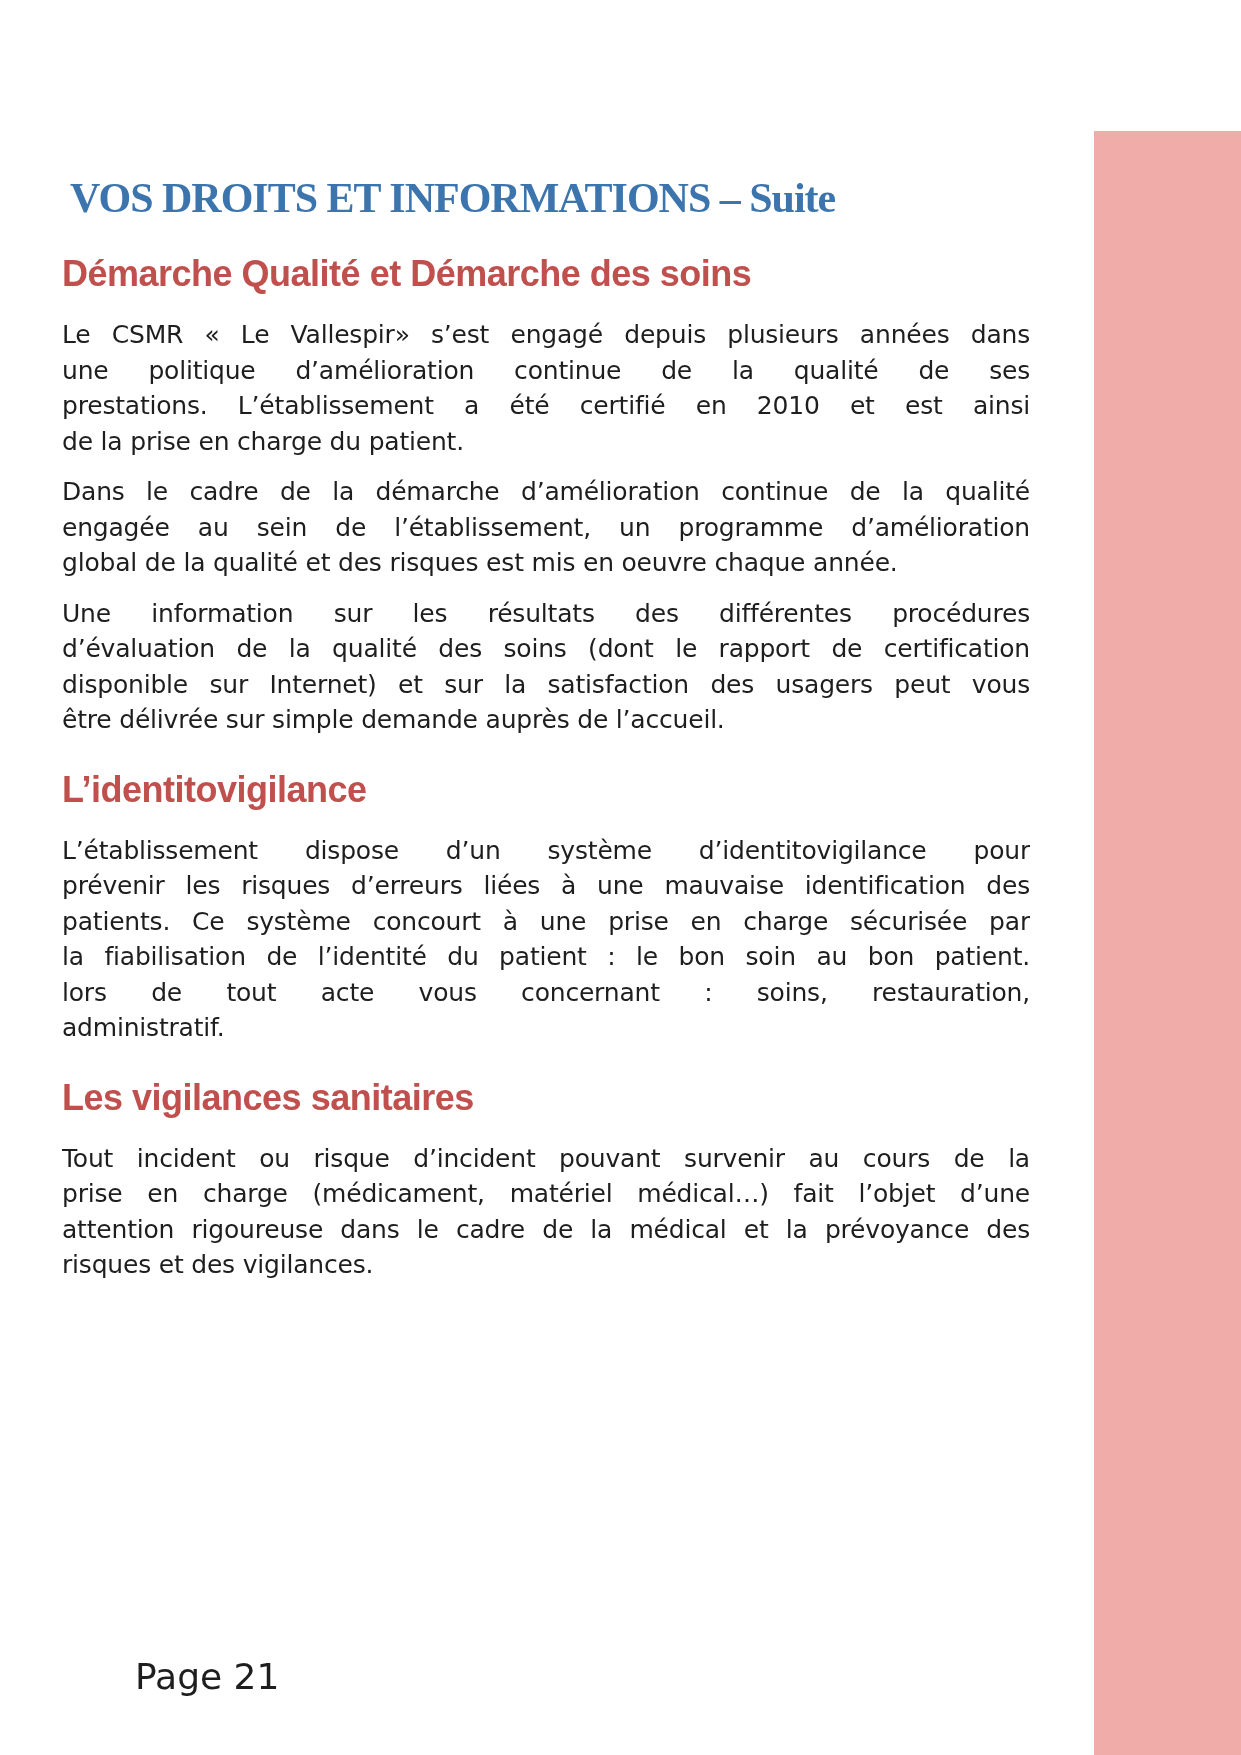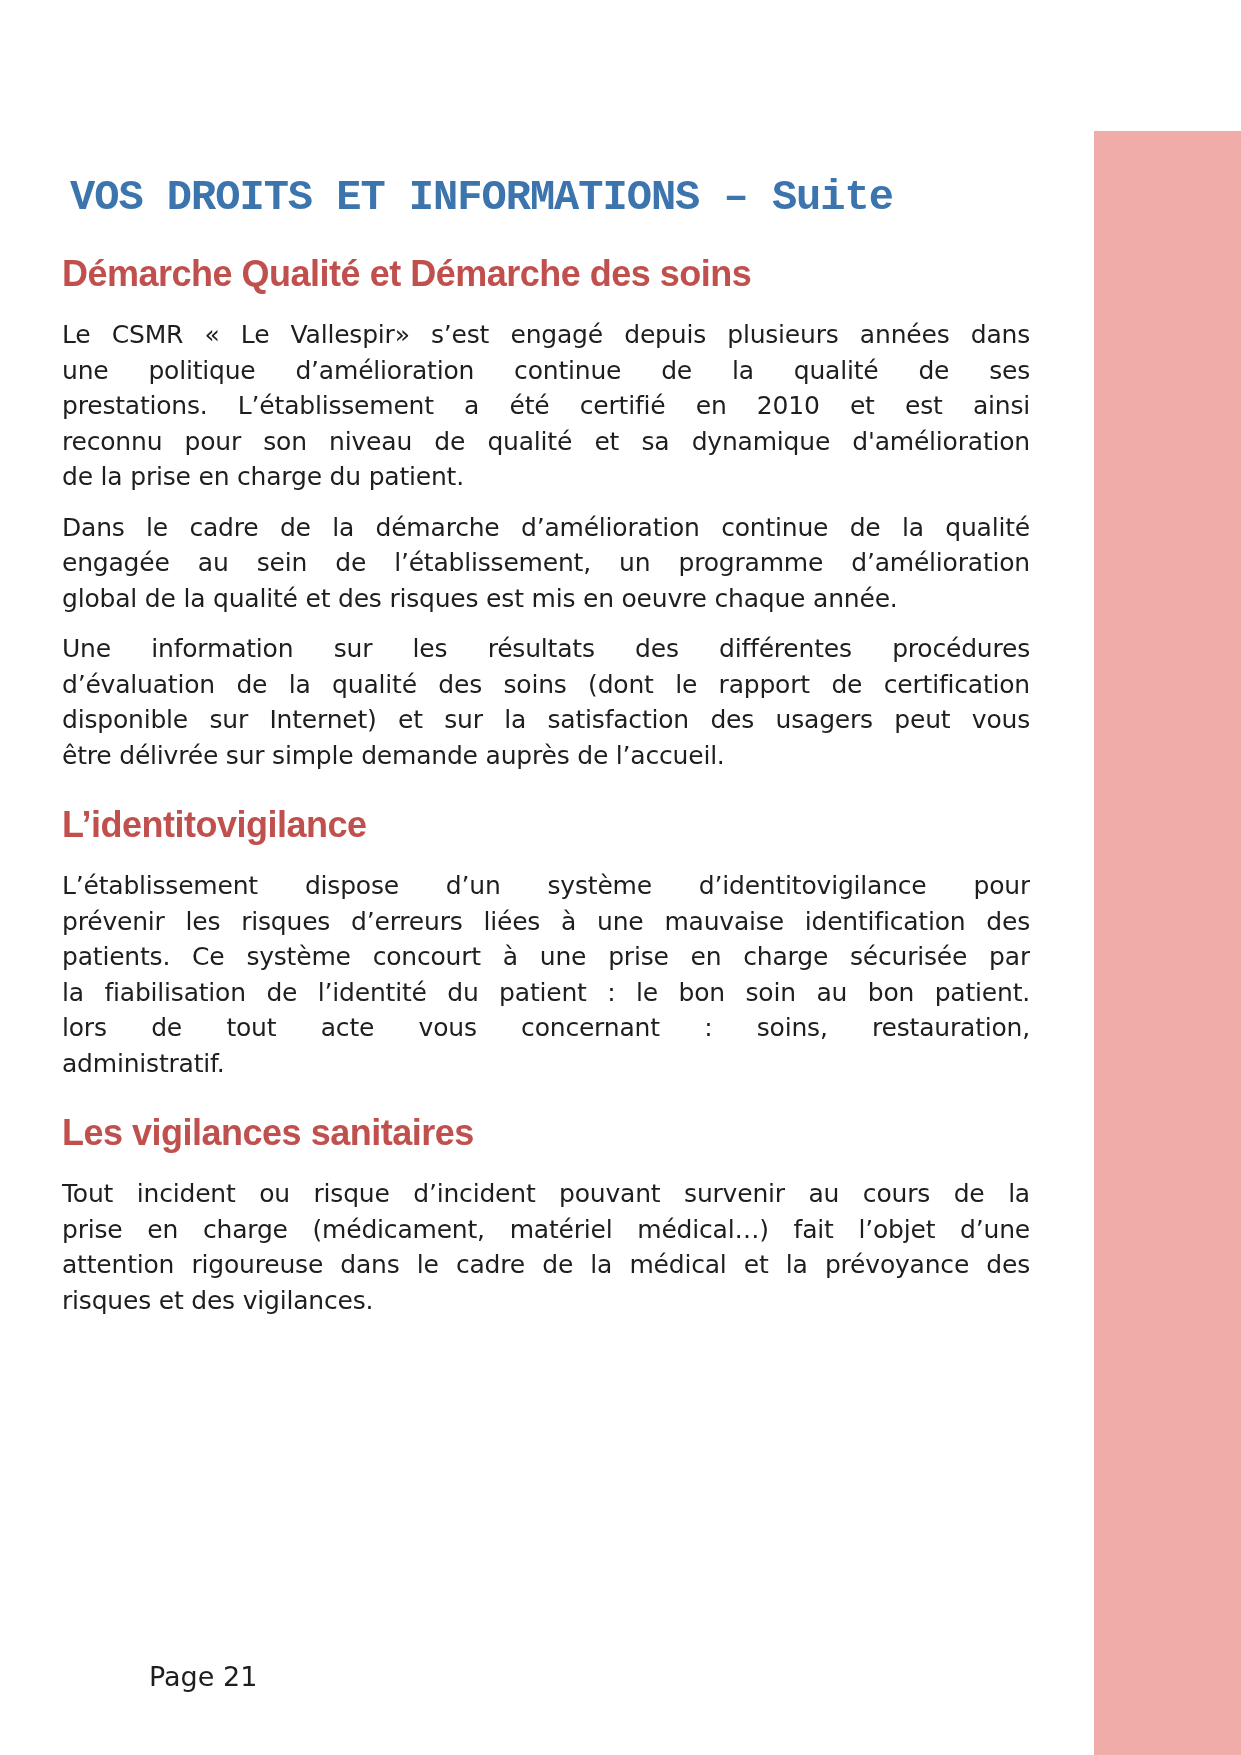--- a/index.html
+++ b/index.html
@@ -25,21 +25,21 @@
     left:1094px;top:131px;right:0;bottom:0;
     background:var(--bar-color);
   }
   .content{
     position:absolute;
     left:62px;top:0;
     width:968px;
   }
   .doc-title{
     margin:174px 0 0 8px;
-    font-family:Liberation Mono, monospace;
+    font-family:Liberation Serif, serif;
     font-weight:bold;
     font-size:42px;
     line-height:48px;
     letter-spacing:-1px;
     color:var(--title-color);
     white-space:nowrap;
   }
   .section-heading{
     margin:31px 0 0 0;
     font-family:"Liberation Sans", sans-serif;
@@ -61,41 +61,40 @@
     text-align:justify;
     text-align-last:justify;
     height:35.5px;
     overflow:hidden;
   }
   .jline--last{
     text-align-last:left;
   }
   .page-number{
     position:absolute;
-    left:149px;top:1660px;
-    font-size:27px;
+    left:135px;top:1660px;
+    font-size:36px;
     line-height:34px;
   }
 </style>
 </head>
 <body>
 
 <div class="page">
   <div class="accent-bar"></div>
 
   <div class="content">
     <h1 class="doc-title">VOS DROITS ET INFORMATIONS – Suite</h1>
 
     <section>
       <h2 class="section-heading">Démarche Qualité et Démarche des soins</h2>
       <div class="para">
           <div class="jline">Le CSMR « Le Vallespir» s’est engagé depuis plusieurs années dans</div>
           <div class="jline">une politique d’amélioration continue de la qualité de ses</div>
           <div class="jline">prestations. L’établissement a été certifié en 2010 et est ainsi</div>
-          <div class="jline">reconnu pour son niveau de qualité et sa dynamique d'amélioration</div>
           <div class="jline jline--last">de la prise en charge du patient.</div>
         </div>
       <div class="para">
           <div class="jline">Dans le cadre de la démarche d’amélioration continue de la qualité</div>
           <div class="jline">engagée au sein de l’établissement, un programme d’amélioration</div>
           <div class="jline jline--last">global de la qualité et des risques est mis en oeuvre chaque année.</div>
         </div>
       <div class="para">
           <div class="jline">Une information sur les résultats des différentes procédures</div>
           <div class="jline">d’évaluation de la qualité des soins (dont le rapport de certification</div>

